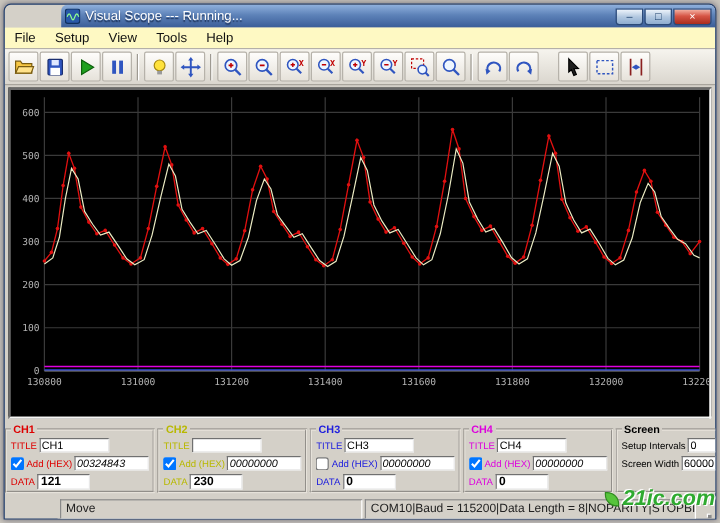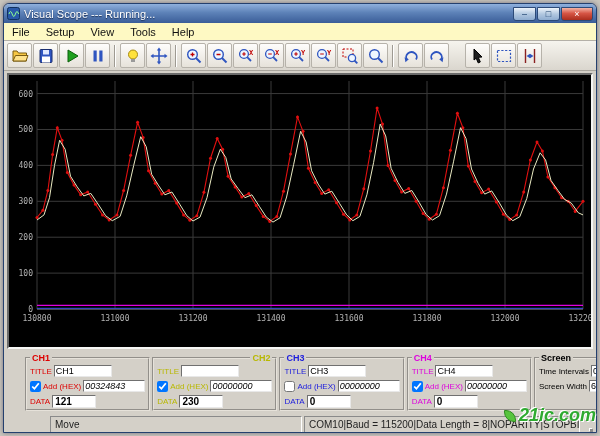--- a/index.html
+++ b/index.html
@@ -4,21 +4,21 @@
 <style>
   html,body{margin:0;padding:0;width:600px;height:436px;overflow:hidden;
     font-family:"Liberation Sans",sans-serif;background:#cac6be;}
   *{box-sizing:border-box;}
   .desktop{position:relative;width:600px;height:436px;padding:3px;}
   .window{width:594px;height:430px;border:1px solid #24406e;border-radius:6px 6px 0 0;
     background:#d4d0c8;display:flex;flex-direction:column;overflow:hidden;
     box-shadow:0 0 5px rgba(0,0,40,.45);}
   
   .titlebar{height:19px;flex:0 0 19px;display:flex;align-items:center;padding:0 3px;
-    background:linear-gradient(#8fb0dd,#5d82b8 45%,#3a5d98);border-radius:5px 5px 0 0;}
+    background:linear-gradient(#8fb0dd,#5d82b8 45%,#3a5d98);border-radius:5px 5px 0 0;margin-left:47px;}
   .app-icon{width:13px;height:13px;display:inline-flex;}
   .title-text{flex:1;margin-left:4px;color:#fff;font-size:11px;text-shadow:0 1px 1px #1a2f55;white-space:nowrap;}
   .cap{width:23px;height:14px;margin-left:1px;border:1px solid #2c4a78;border-radius:0 0 3px 3px;
     background:linear-gradient(#eef4fb,#b2c8e0 50%,#8fadd0);font-size:9px;line-height:12px;
     text-align:center;color:#163a66;cursor:default;}
   .cap.close{width:32px;background:linear-gradient(#f4b3a4,#d65545 45%,#aa2d1d);color:#fff;}
   
   .menubar{height:18px;flex:0 0 18px;background:#fef9c3;border-bottom:1px solid #b4b0a8;
     display:flex;align-items:center;font-size:11px;color:#111;}
   .menu-item{padding:1px 8px;}
@@ -27,21 +27,21 @@
     border-bottom:1px solid #a8a49c;display:flex;align-items:center;padding:0 3px;gap:1px;}
   .tb{width:25px;height:25px;display:flex;align-items:center;justify-content:center;
     background:linear-gradient(#fefdfb,#e6e2da);border:1px solid #b6b2aa;border-radius:2px;}
   .sep{width:0;height:22px;border-left:1px solid #9e9a92;border-right:1px solid #fff;margin:0 3px;}
   .gap{width:14px;}
   
   .plotwrap{margin:2px 3px;border:2px solid;border-color:#6a6a6a #f6f6f4 #f6f6f4 #6a6a6a;
     background:#000;flex:0 0 276px;height:276px;}
   svg text{font-family:"DejaVu Sans Mono","Liberation Sans",monospace;}
   
-  .bottom{flex:0 0 64px;display:flex;gap:2px;padding:2px 21px;align-items:stretch;}
+  .bottom{flex:0 0 64px;display:flex;gap:2px;padding:2px 0;align-items:stretch;}
   fieldset{margin:0;padding:0 3px 1px 3px;border:2px groove #e6e2da;height:58px;background:#d4d0c8;}
   legend{padding:0 2px;font-size:9px;font-weight:bold;}
   .chbox{width:104px;}
   .others{width:108px;}
   .row{display:flex;align-items:center;height:14px;gap:2px;margin-top:1px;}
   .lbl{font-size:8px;font-weight:normal;white-space:nowrap;}
   .inp{height:12px;font-size:9px;padding:0 1px;background:#fff;border:1px solid;
     border-color:#707070 #e8e8e8 #e8e8e8 #707070;width:58px;font-family:"Liberation Sans",sans-serif;}
   .inp.hex{width:62px;font-style:italic;}
   .inp.sm{width:30px;}
@@ -373,21 +373,21 @@
             <span class="lbl" style="color: rgb(221, 0, 0);">Add (HEX)</span>
             <input class="inp hex" value="00324843" style="">
           </div>
         <div class="row">
             <span class="lbl" style="color: rgb(221, 0, 0);">DATA</span>
             <span class="val">121</span>
           </div>
       </fieldset>
 
       <fieldset class="chbox">
-        <legend style="color: rgb(184, 184, 0); text-align: right;">CH2</legend>
+        <legend style="color: rgb(184, 184, 0);">CH2</legend>
         <div class="row">
             <span class="lbl" style="color: rgb(184, 184, 0);">TITLE</span>
             <input class="inp" value="" style="">
           </div>
         <div class="row">
             <input type="checkbox" checked="" style="">
             <span class="lbl" style="color: rgb(184, 184, 0);">Add (HEX)</span>
             <input class="inp hex" value="00000000" style="">
           </div>
         <div class="row">
@@ -426,21 +426,21 @@
           </div>
         <div class="row">
             <span class="lbl" style="color: rgb(221, 0, 221);">DATA</span>
             <span class="val">0</span>
           </div>
       </fieldset>
 
       <fieldset class="others">
         <legend>Screen</legend>
         <div class="row">
-            <span class="lbl">Time Intervals</span>
+            <span class="lbl">Setup Intervals</span>
             <input class="inp sm" value="0" style="">
           </div>
         <div class="row">
             <span class="lbl">Screen Width</span>
             <input class="inp sm" value="60000" style="">
           </div>
       </fieldset>
 
       <div class="runcol">
         <button class="runbtn">

